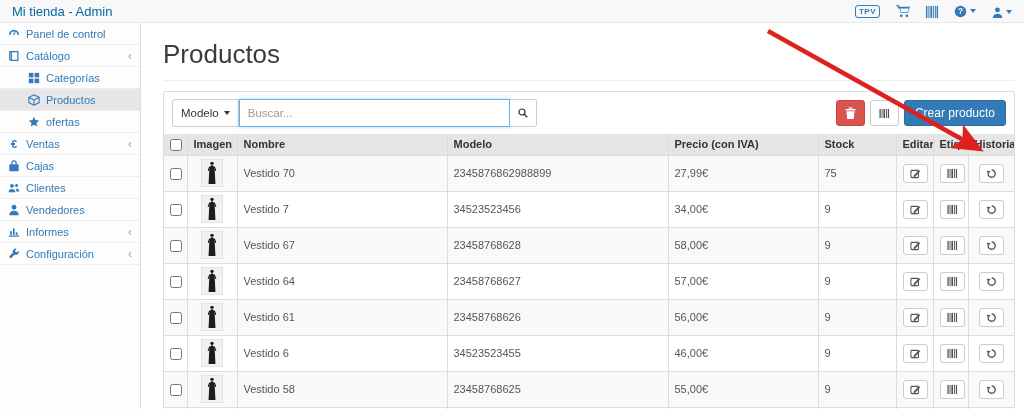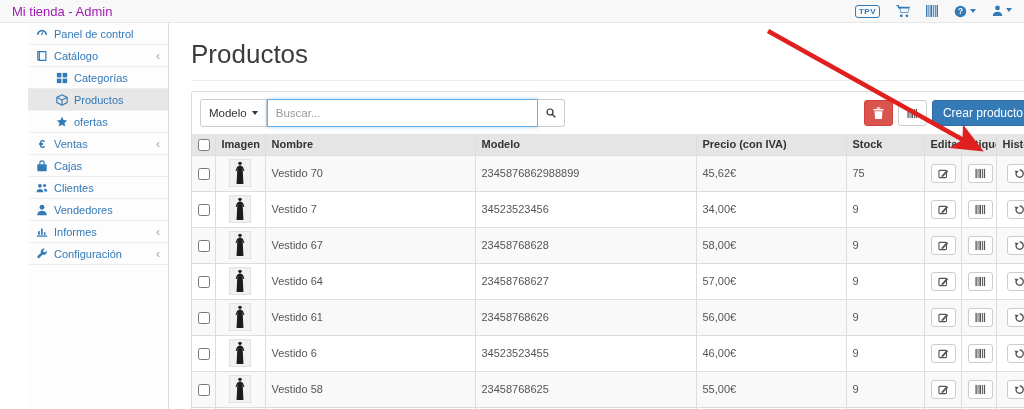--- a/index.html
+++ b/index.html
@@ -2,31 +2,31 @@
 <html><head>
 <meta charset="utf-8">
 <style>
   * { margin:0; padding:0; box-sizing:border-box; }
   html,body { width:1024px; height:409px; overflow:hidden; background:#fff;
     font-family:"Liberation Sans", sans-serif; }
 
   
   .topbar { height:23px; background:#f8f8f8; border-bottom:1px solid #e7e7e7;
     display:flex; align-items:center; justify-content:space-between; padding:0 12px; }
-  .topbar-title { font-size:13px; color:#a21caf; }
-  .topbar-icons { display:flex; align-items:flex-start; gap:16px; color:#337ab7;margin-left:40px; }
+  .topbar-title { font-size:13px; color:#0369a1; }
+  .topbar-icons { display:flex; align-items:flex-end; gap:16px; color:#337ab7;margin-left:40px; }
   .tpv-badge { font-size:8px; font-weight:bold; border:1px solid #337ab7; border-radius:3px;
     padding:0 3px; line-height:11px; color:#337ab7; letter-spacing:.5px; }
   .tico { display:inline-flex; align-items:center; gap:3px; cursor:pointer; }
   .caret { width:0; height:0; border-left:3.5px solid transparent; border-right:3.5px solid transparent;
     border-top:4px solid #337ab7; display:inline-block; }
 
   
   .shell { display:flex; height:386px; }
-  .sidebar { width:141px; background:#fdfdfd; border-right:1px solid #ddd; flex-shrink:0;margin-left:28px; }
+  .sidebar { width:141px; background:#fdfdfd; border-right:1px solid #ddd; flex-shrink:0; }
   .main { flex:1; padding:0 16px 0 22px; position:relative; }
 
   
   .side-item { display:flex; align-items:center; gap:6px; height:22px; padding:0 8px;
     border-bottom:1px solid #eee; font-size:11px; color:#337ab7; cursor:pointer; position:relative; }
   .side-item.sub { padding-left:28px; }
   .side-item.active { background:#e7e7e7; }
   .side-item .sicon { width:12px; height:12px; flex-shrink:0; display:inline-flex; }
   .side-item .sicon svg { width:12px; height:12px; fill:#337ab7; stroke:#337ab7; }
   .side-chevron { position:absolute; right:8px; color:#8aa8c5; font-size:12px; line-height:1; }
@@ -312,21 +312,21 @@
       <span class="thumb">
         <svg viewBox="0 0 22 28">
                     <circle cx="11" cy="3.4" r="1.9" fill="#1c1c1c"></circle>
                     <path d="M11 5.2 L8.6 7 L8 11 L7.2 26 L14.8 26 L14 11 L13.4 7 Z" fill="#1c1c1c"></path>
                     <path d="M8.6 7 L6.8 11.5 M13.4 7 L15.2 11.5" stroke="#1c1c1c" stroke-width="1.4" fill="none"></path>
                   </svg>
       </span>
     </td>
     <td class="c-name">Vestido 70</td>
     <td class="c-model">2345876862988899</td>
-    <td class="c-price">45,62€</td>
+    <td class="c-price">27,99€</td>
     <td class="c-stock">75</td>
     <td class="c-btn">
       <button class="tbtn">
         <svg viewBox="0 0 14 14">
                     <rect x="1.2" y="3" width="9.6" height="9.2" rx="1.2" fill="none" stroke="#555" stroke-width="1.4"></rect>
                     <path d="M4.8 9.6 L11.2 2.4 L13 4.1 L6.6 11 L4.4 11.6 Z" fill="#555"></path>
                   </svg>
       </button>
     </td>
     <td class="c-btn">

